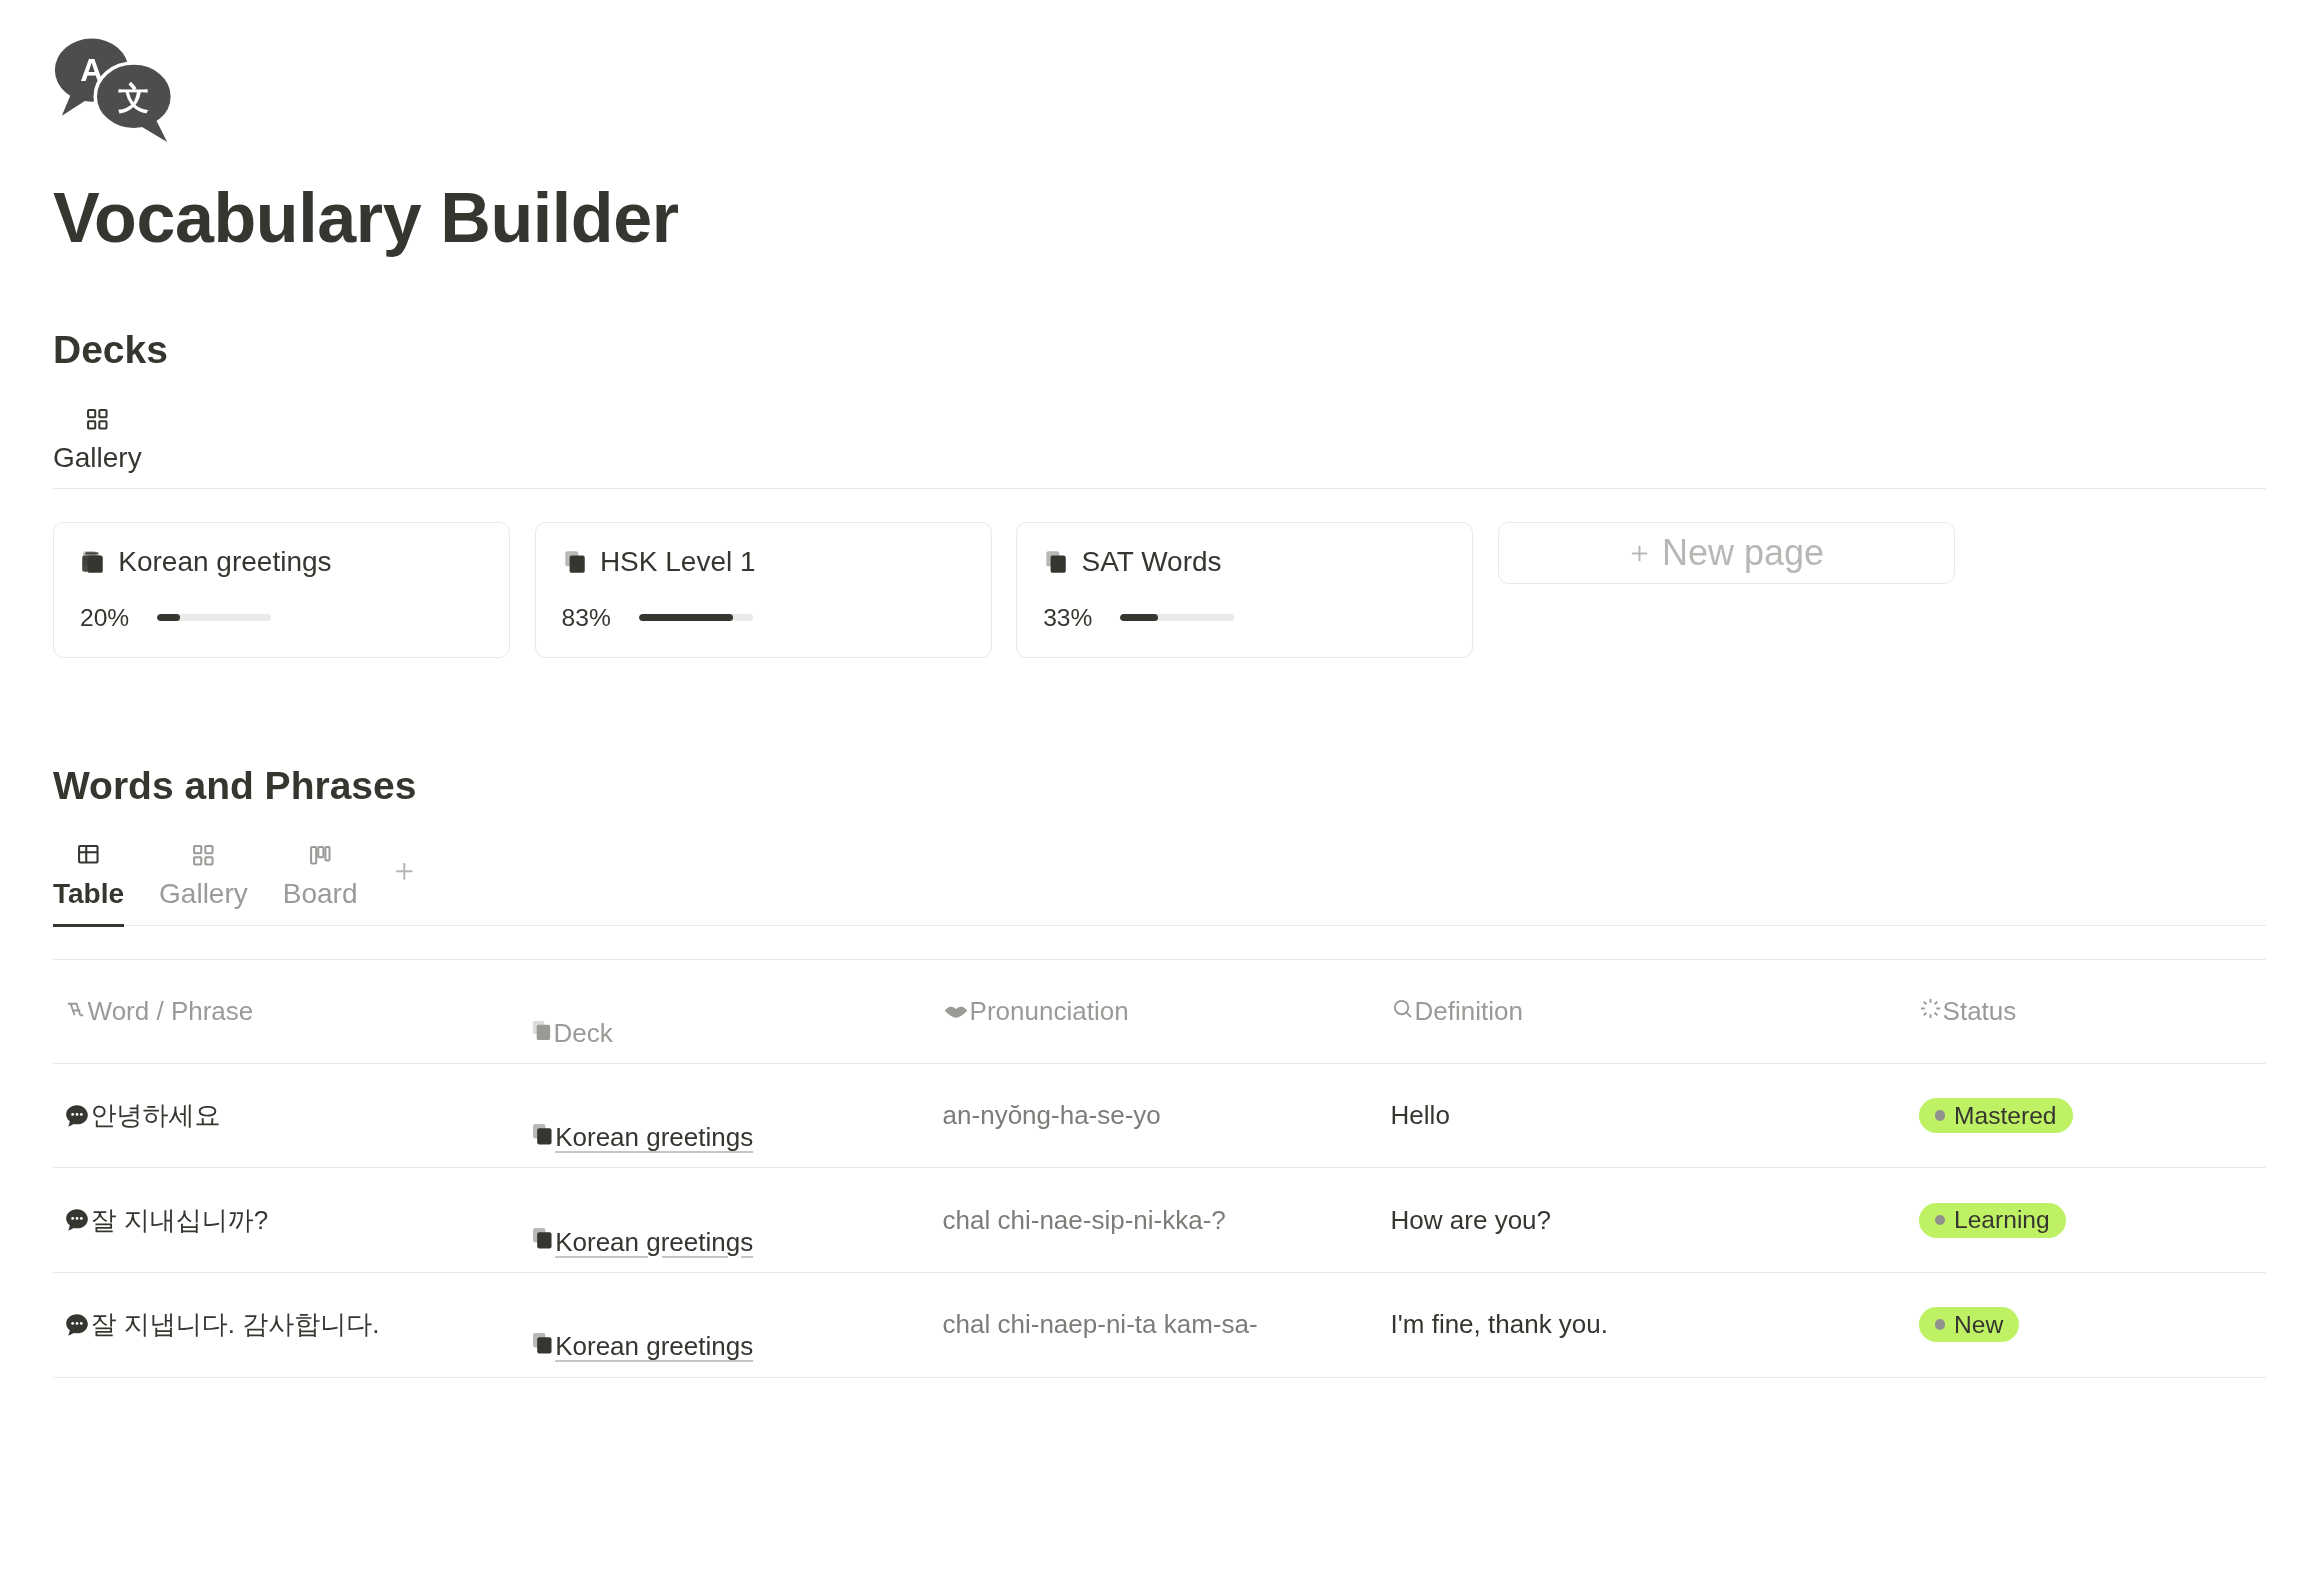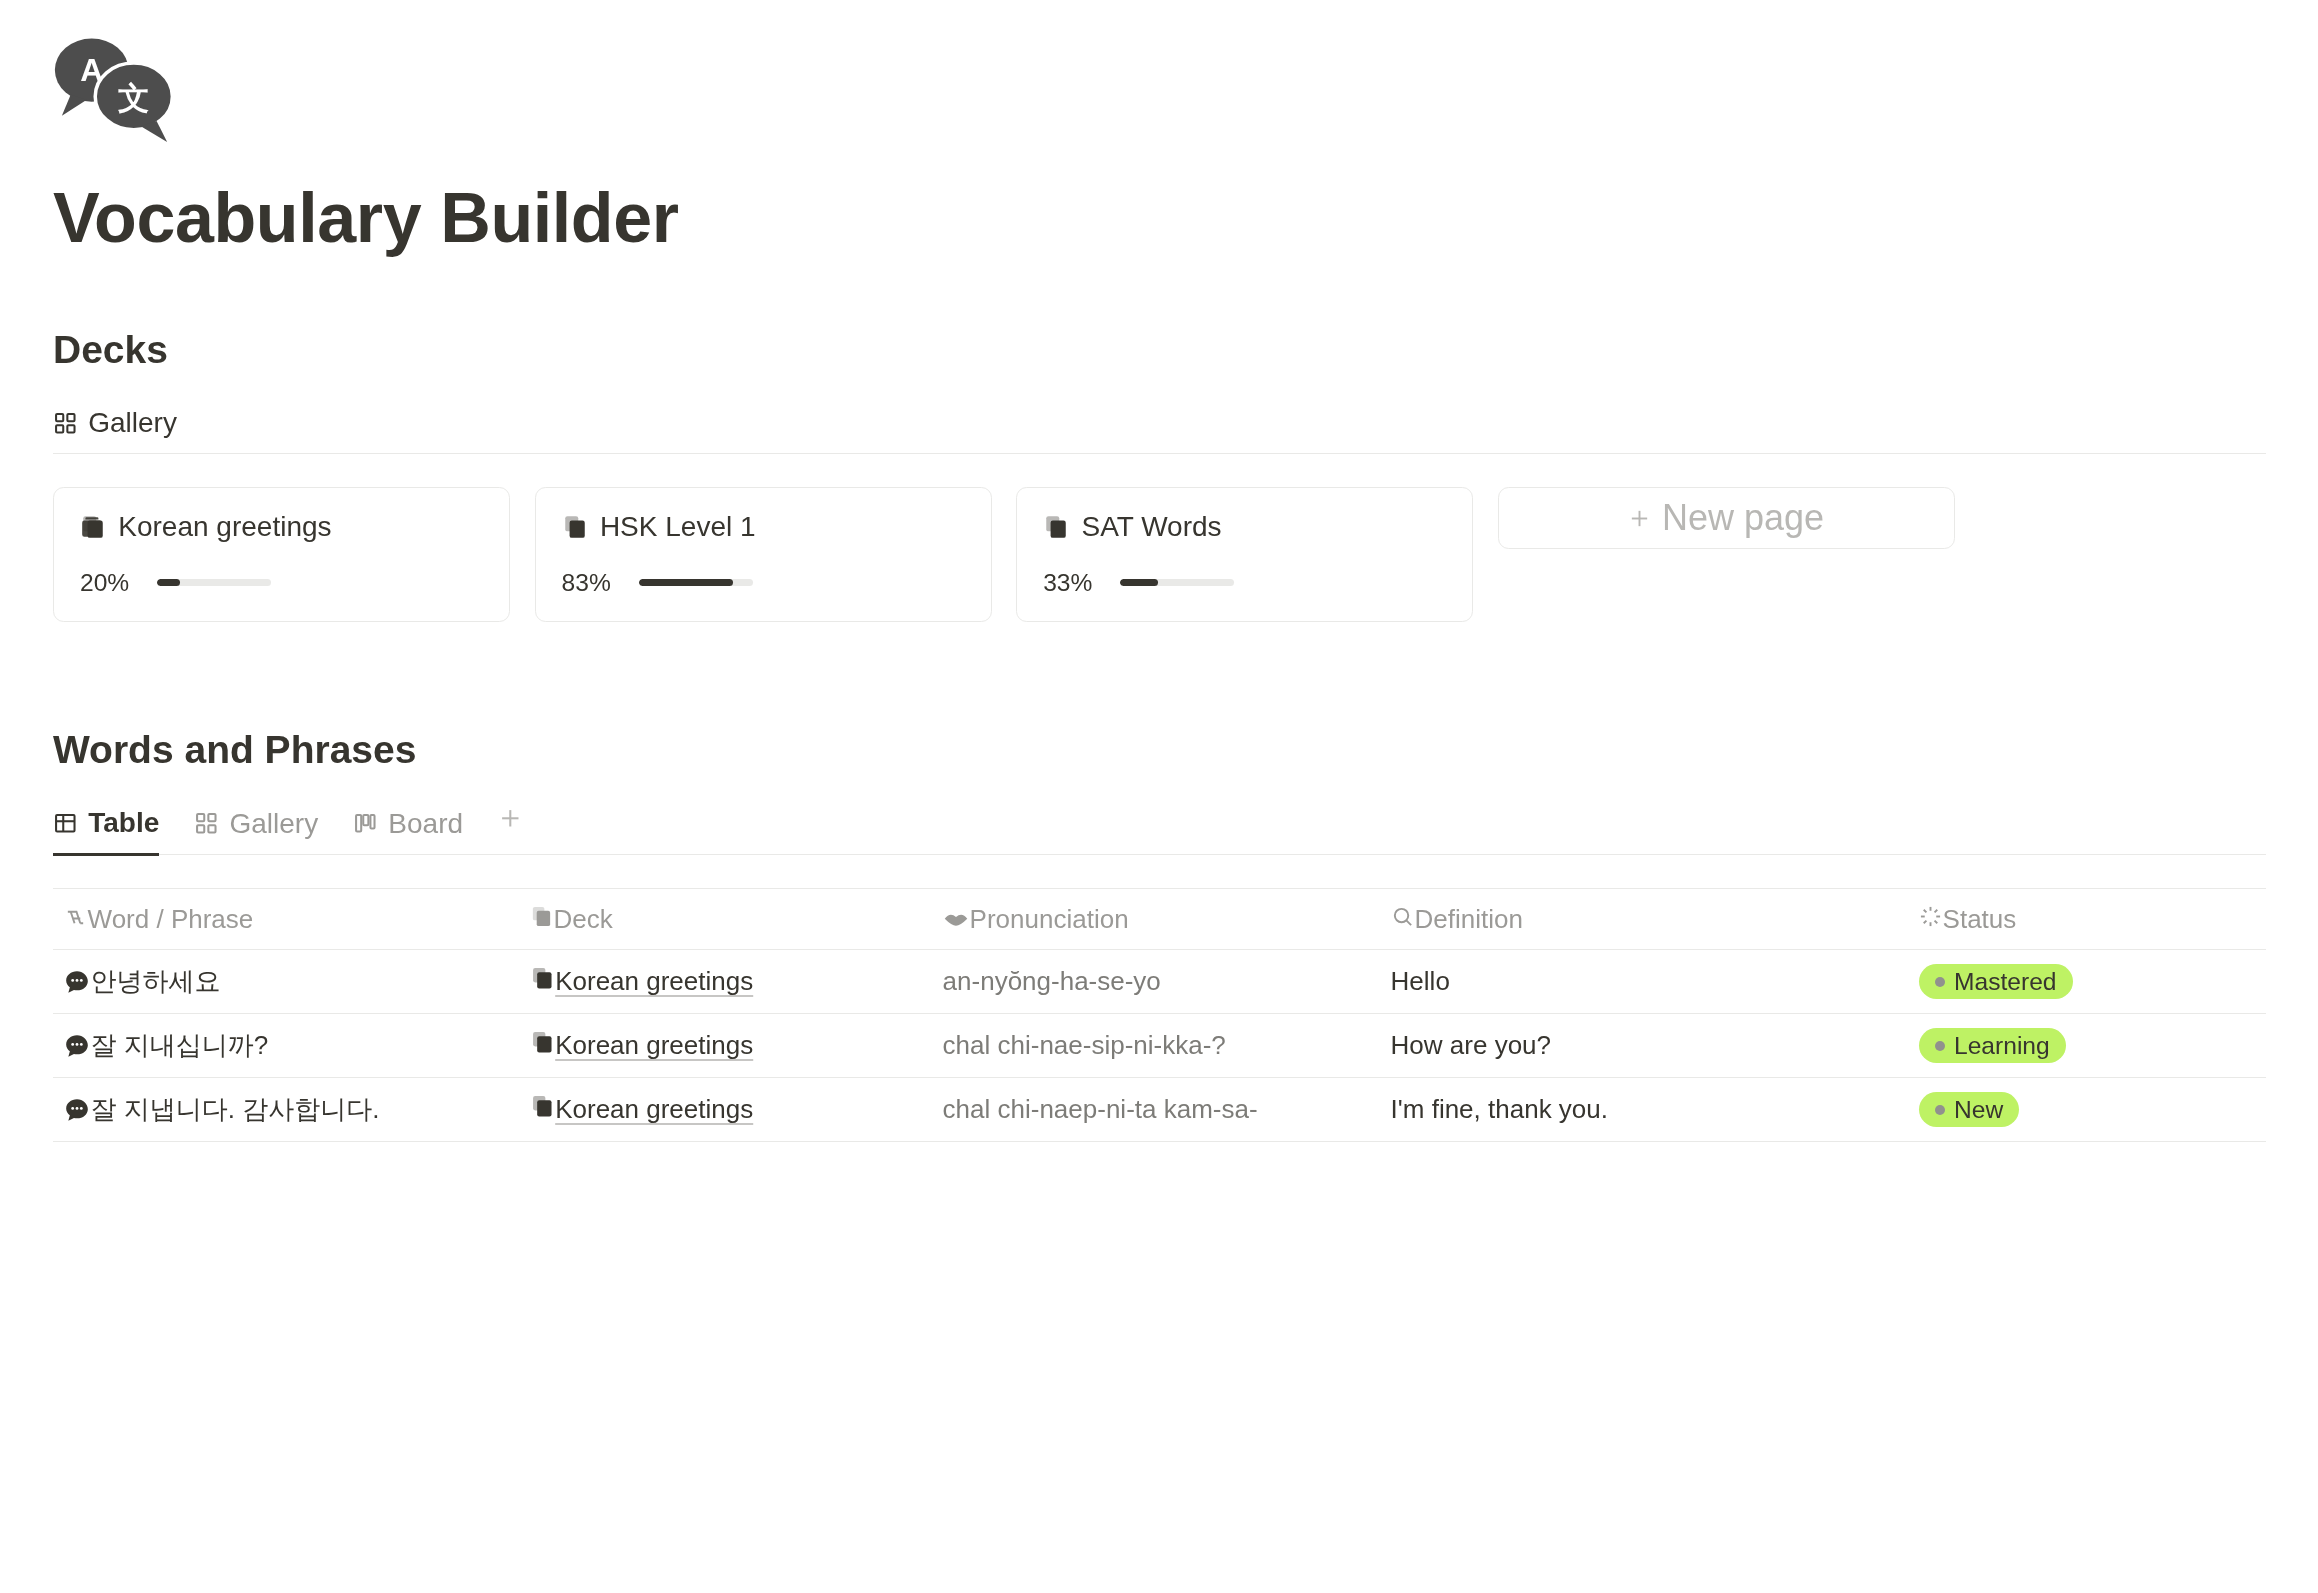--- a/index.html
+++ b/index.html
@@ -36,20 +36,21 @@
   }
   .view-tab {
     display: flex;
     align-items: center;
     gap: 10.6px;
     font-size: 28px;
     font-weight: 500;
     color: #37352f;
     padding: 8.8px 0 14px 0;
     cursor: pointer;
+    flex-direction: column;
   }
   .view-tab.inactive { color: #9b9a97; }
   .view-tab.active { border-bottom: 3.5px solid #37352f; margin-bottom: -1.8px; font-weight: 600; }
   .view-tab .vicon { display: inline-flex; }
   .decks-row {
     display: flex;
     gap: 24.6px;
     margin-bottom: 106px;
   }
   .deck-card {
@@ -115,21 +116,21 @@
     border-top: 1.8px solid #e9e9e7;
   }
   .col {
     display: flex;
     align-items: center;
     gap: 1px;
     padding: 14px 10.6px;
     font-size: 26px;
   }
   .col-word { width: 466px; }
-  .col-deck { width: 413px; }
+  .col-deck { width: 413px; margin-top: 44px; }
   .col-pron { width: 448px; }
   .col-def { width: 528px; }
   .col-status { flex: 1; }
   .table-header-row .col {
     color: #9b9a97;
     font-weight: 400;
   }
   .table-row .col { color: #37352f; }
   .table-row .col-pron, .table-row .col-def { color: #6b6b6b; }
   .table-row .col-pron { color: #7d7c78; }

